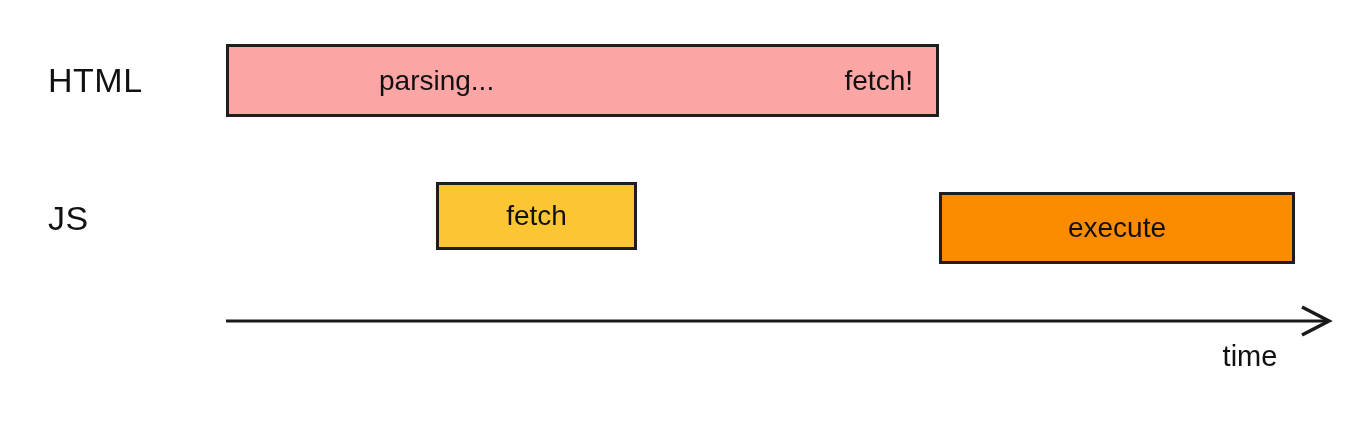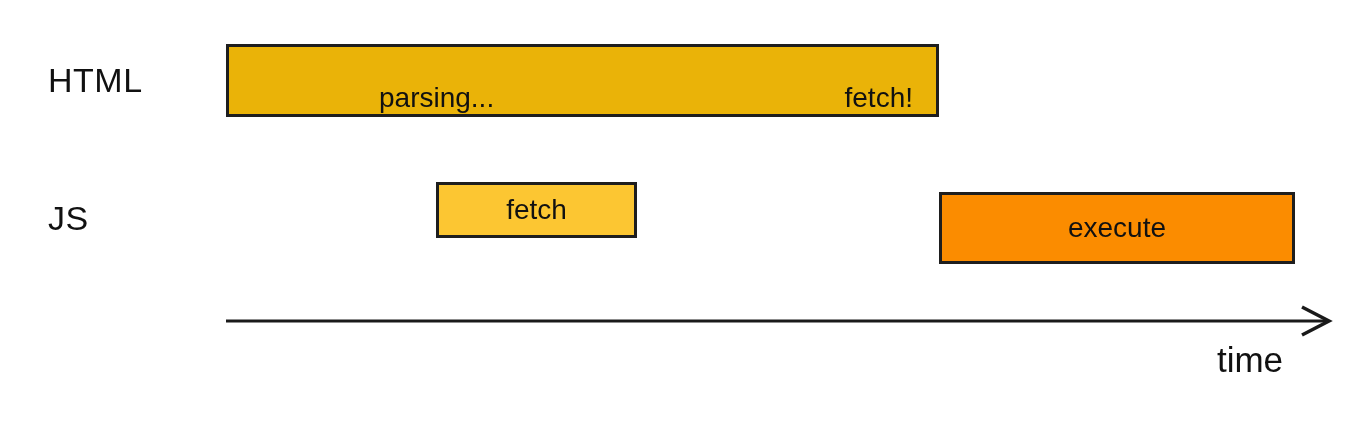--- a/index.html
+++ b/index.html
@@ -41,21 +41,21 @@
     width: 713px;
     height: 73px;
     justify-content: space-between;
     padding-left: 150px;
     padding-right: 23px;
   }
   .bar--fetch {
     left: 436px;
     top: 182px;
     width: 201px;
-    height: 56px;
+    height: 68px;
     justify-content: center;
   }
   .bar--execute {
     left: 939px;
     top: 192px;
     width: 356px;
     height: 72px;
     justify-content: center;
   }
   .label-html { left: 48px; top: 44px; height: 73px; }
@@ -67,35 +67,35 @@
     width: 1360px;
     height: 430px;
     pointer-events: none;
   }
   .axis-label {
     position: absolute;
     left: 1205px;
     top: 340px;
     width: 90px;
     text-align: center;
-    font-size: 35px;
+    font-size: 29px;
     font-weight: 500;
     color: #111111;
   }
 </style>
 </head>
 <body>
 
 <div class="canvas">
 
   <div class="row-label label-html">HTML</div>
 
   <div class="row-label label-js">JS</div>
 
-  <div class="bar bar--parsing" style="background: #eab308; border-color: rgb(30, 30, 30); align-items: flex-end;">
+  <div class="bar bar--parsing" style="background: #fca5a5; border-color: rgb(30, 30, 30);">
     <span>parsing...</span>
     <span>fetch!</span>
   </div>
 
   <div class="bar bar--fetch" style="background: rgb(252, 198, 50); border-color: rgb(30, 30, 30);">
     <span>fetch</span>
   </div>
 
   <div class="bar bar--execute" style="background: rgb(251, 140, 0); border-color: rgb(30, 30, 30);">
     <span>execute</span>

